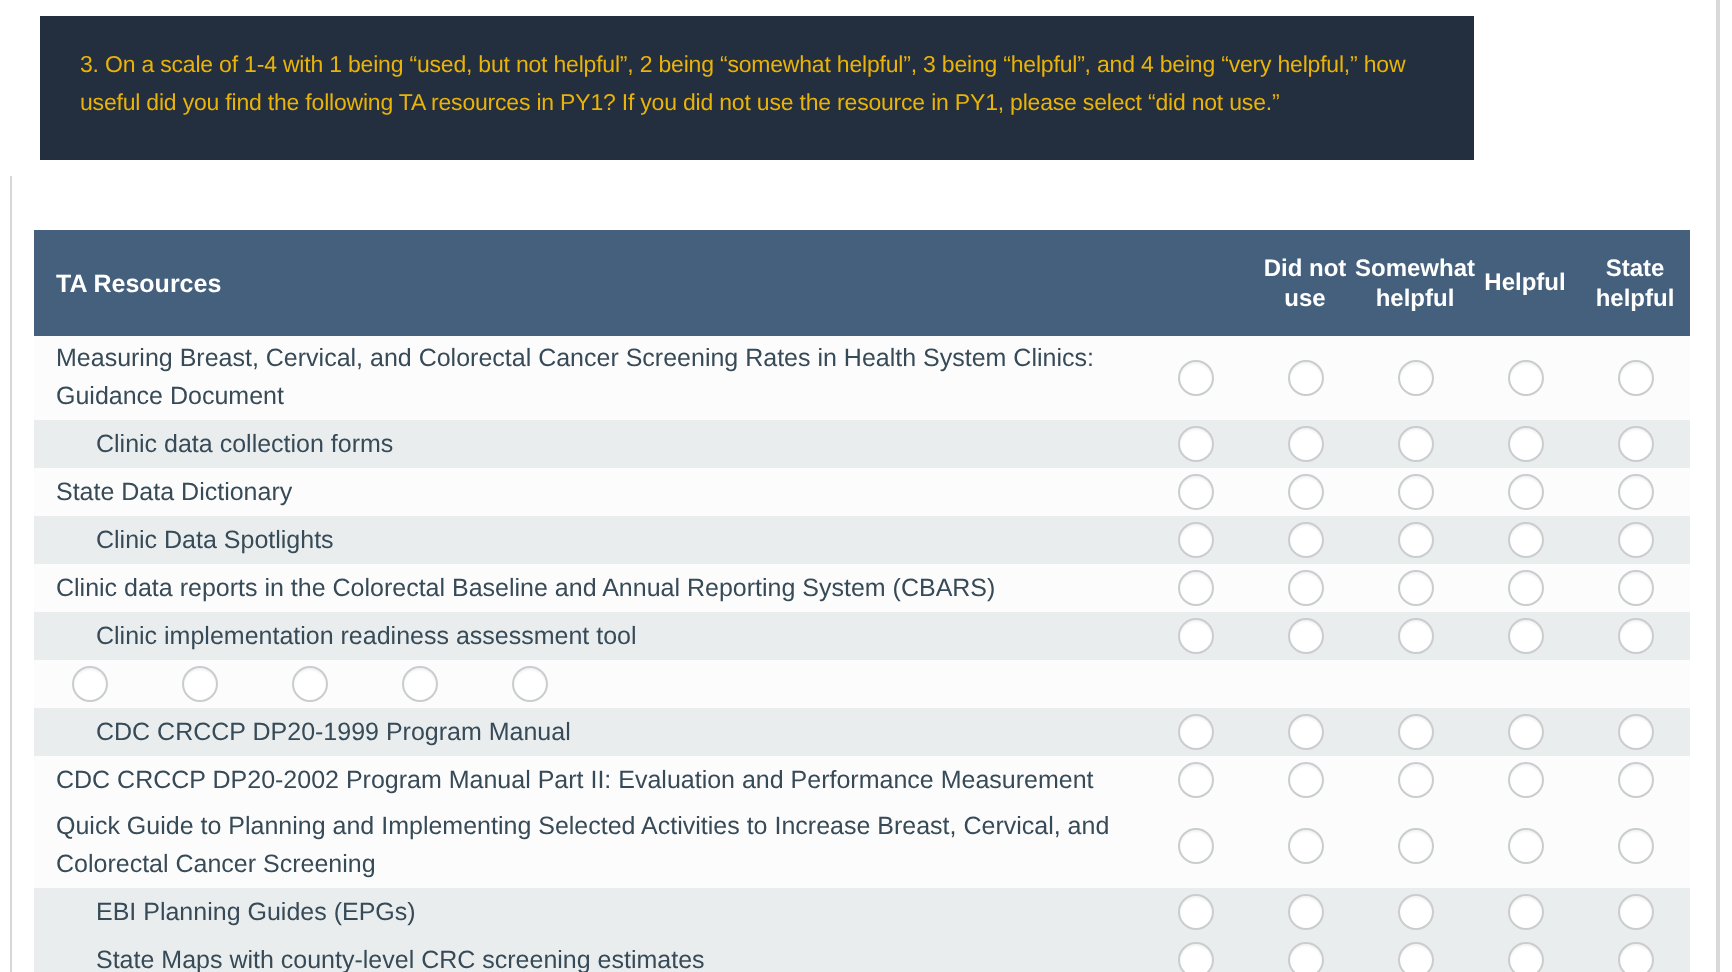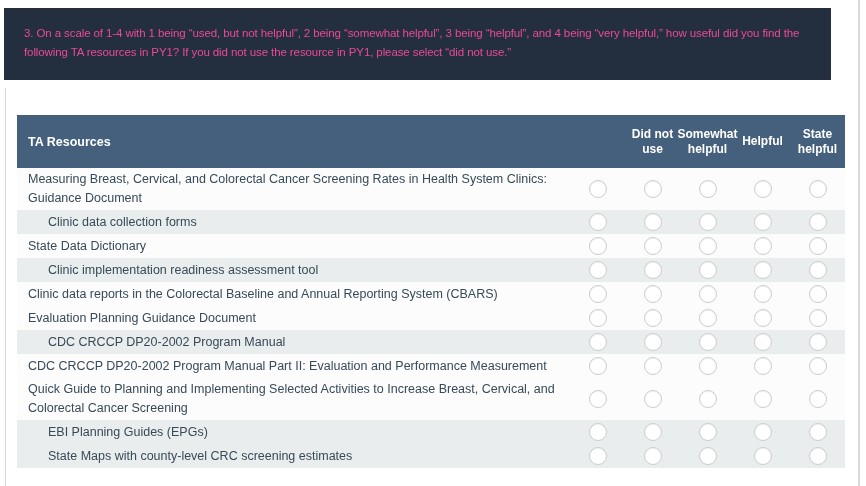--- a/index.html
+++ b/index.html
@@ -8,28 +8,28 @@
     width: 866px;
     height: 486px;
     overflow: hidden;
     background: #ffffff;
     font-family: "Liberation Sans", sans-serif;
   }
   body { position: relative; }
 
   .question-block {
     position: absolute;
-    left: 4px;
+    left: 20px;
     top: 8px;
-    width: 827px;
+    width: 717px;
     height: 72px;
     box-sizing: border-box;
     padding: 16px 22px 0 20px;
     background: var(--question_bg, #232f3e);
-    color: #ec4899;
+    color: #eab308;
   }
   .question-block p {
     margin: 0;
     font-size: 11.5px;
     line-height: 19px;
     letter-spacing: -0.1px;
   }
 
   .matrix-table {
     position: absolute;
@@ -174,75 +174,92 @@
           <span class="radio"></span>
         </div>
         <div class="cell-choice">
           <span class="radio"></span>
         </div>
         <div class="cell-choice">
           <span class="radio"></span>
         </div>
       </div>
       <div class="matrix-row odd">
+    <div class="cell-resource">Clinic Data Spotlights</div>
+  <div class="cell-choice">
+          <span class="radio"></span>
+        </div>
+        <div class="cell-choice">
+          <span class="radio"></span>
+        </div>
+        <div class="cell-choice">
+          <span class="radio"></span>
+        </div>
+        <div class="cell-choice">
+          <span class="radio"></span>
+        </div>
+        <div class="cell-choice">
+          <span class="radio"></span>
+        </div>
+      </div>
+      <div class="matrix-row even">
+    <div class="cell-resource">Clinic data reports in the Colorectal Baseline and Annual Reporting System (CBARS)</div>
+  <div class="cell-choice">
+          <span class="radio"></span>
+        </div>
+        <div class="cell-choice">
+          <span class="radio"></span>
+        </div>
+        <div class="cell-choice">
+          <span class="radio"></span>
+        </div>
+        <div class="cell-choice">
+          <span class="radio"></span>
+        </div>
+        <div class="cell-choice">
+          <span class="radio"></span>
+        </div>
+      </div>
+      <div class="matrix-row odd">
     <div class="cell-resource">Clinic implementation readiness assessment tool</div>
   <div class="cell-choice">
           <span class="radio"></span>
         </div>
         <div class="cell-choice">
           <span class="radio"></span>
         </div>
         <div class="cell-choice">
           <span class="radio"></span>
         </div>
         <div class="cell-choice">
           <span class="radio"></span>
         </div>
         <div class="cell-choice">
           <span class="radio"></span>
         </div>
       </div>
       <div class="matrix-row even">
-    <div class="cell-resource">Clinic data reports in the Colorectal Baseline and Annual Reporting System (CBARS)</div>
-  <div class="cell-choice">
-          <span class="radio"></span>
-        </div>
-        <div class="cell-choice">
-          <span class="radio"></span>
-        </div>
-        <div class="cell-choice">
-          <span class="radio"></span>
-        </div>
-        <div class="cell-choice">
-          <span class="radio"></span>
-        </div>
-        <div class="cell-choice">
-          <span class="radio"></span>
-        </div>
-      </div>
-      <div class="matrix-row even">
-    <div class="cell-resource">Evaluation Planning Guidance Document</div>
-  <div class="cell-choice">
-          <span class="radio"></span>
-        </div>
-        <div class="cell-choice">
-          <span class="radio"></span>
-        </div>
-        <div class="cell-choice">
-          <span class="radio"></span>
-        </div>
-        <div class="cell-choice">
-          <span class="radio"></span>
-        </div>
-        <div class="cell-choice">
-          <span class="radio"></span>
-        </div>
-      </div>
-      <div class="matrix-row odd">
-    <div class="cell-resource">CDC CRCCP DP20-2002 Program Manual</div>
+  <div class="cell-choice">
+          <span class="radio"></span>
+        </div>
+        <div class="cell-choice">
+          <span class="radio"></span>
+        </div>
+        <div class="cell-choice">
+          <span class="radio"></span>
+        </div>
+        <div class="cell-choice">
+          <span class="radio"></span>
+        </div>
+        <div class="cell-choice">
+          <span class="radio"></span>
+        </div>
+      </div>
+      <div class="matrix-row odd">
+    <div class="cell-resource">CDC CRCCP DP20-1999 Program Manual</div>
   <div class="cell-choice">
           <span class="radio"></span>
         </div>
         <div class="cell-choice">
           <span class="radio"></span>
         </div>
         <div class="cell-choice">
           <span class="radio"></span>
         </div>
         <div class="cell-choice">

